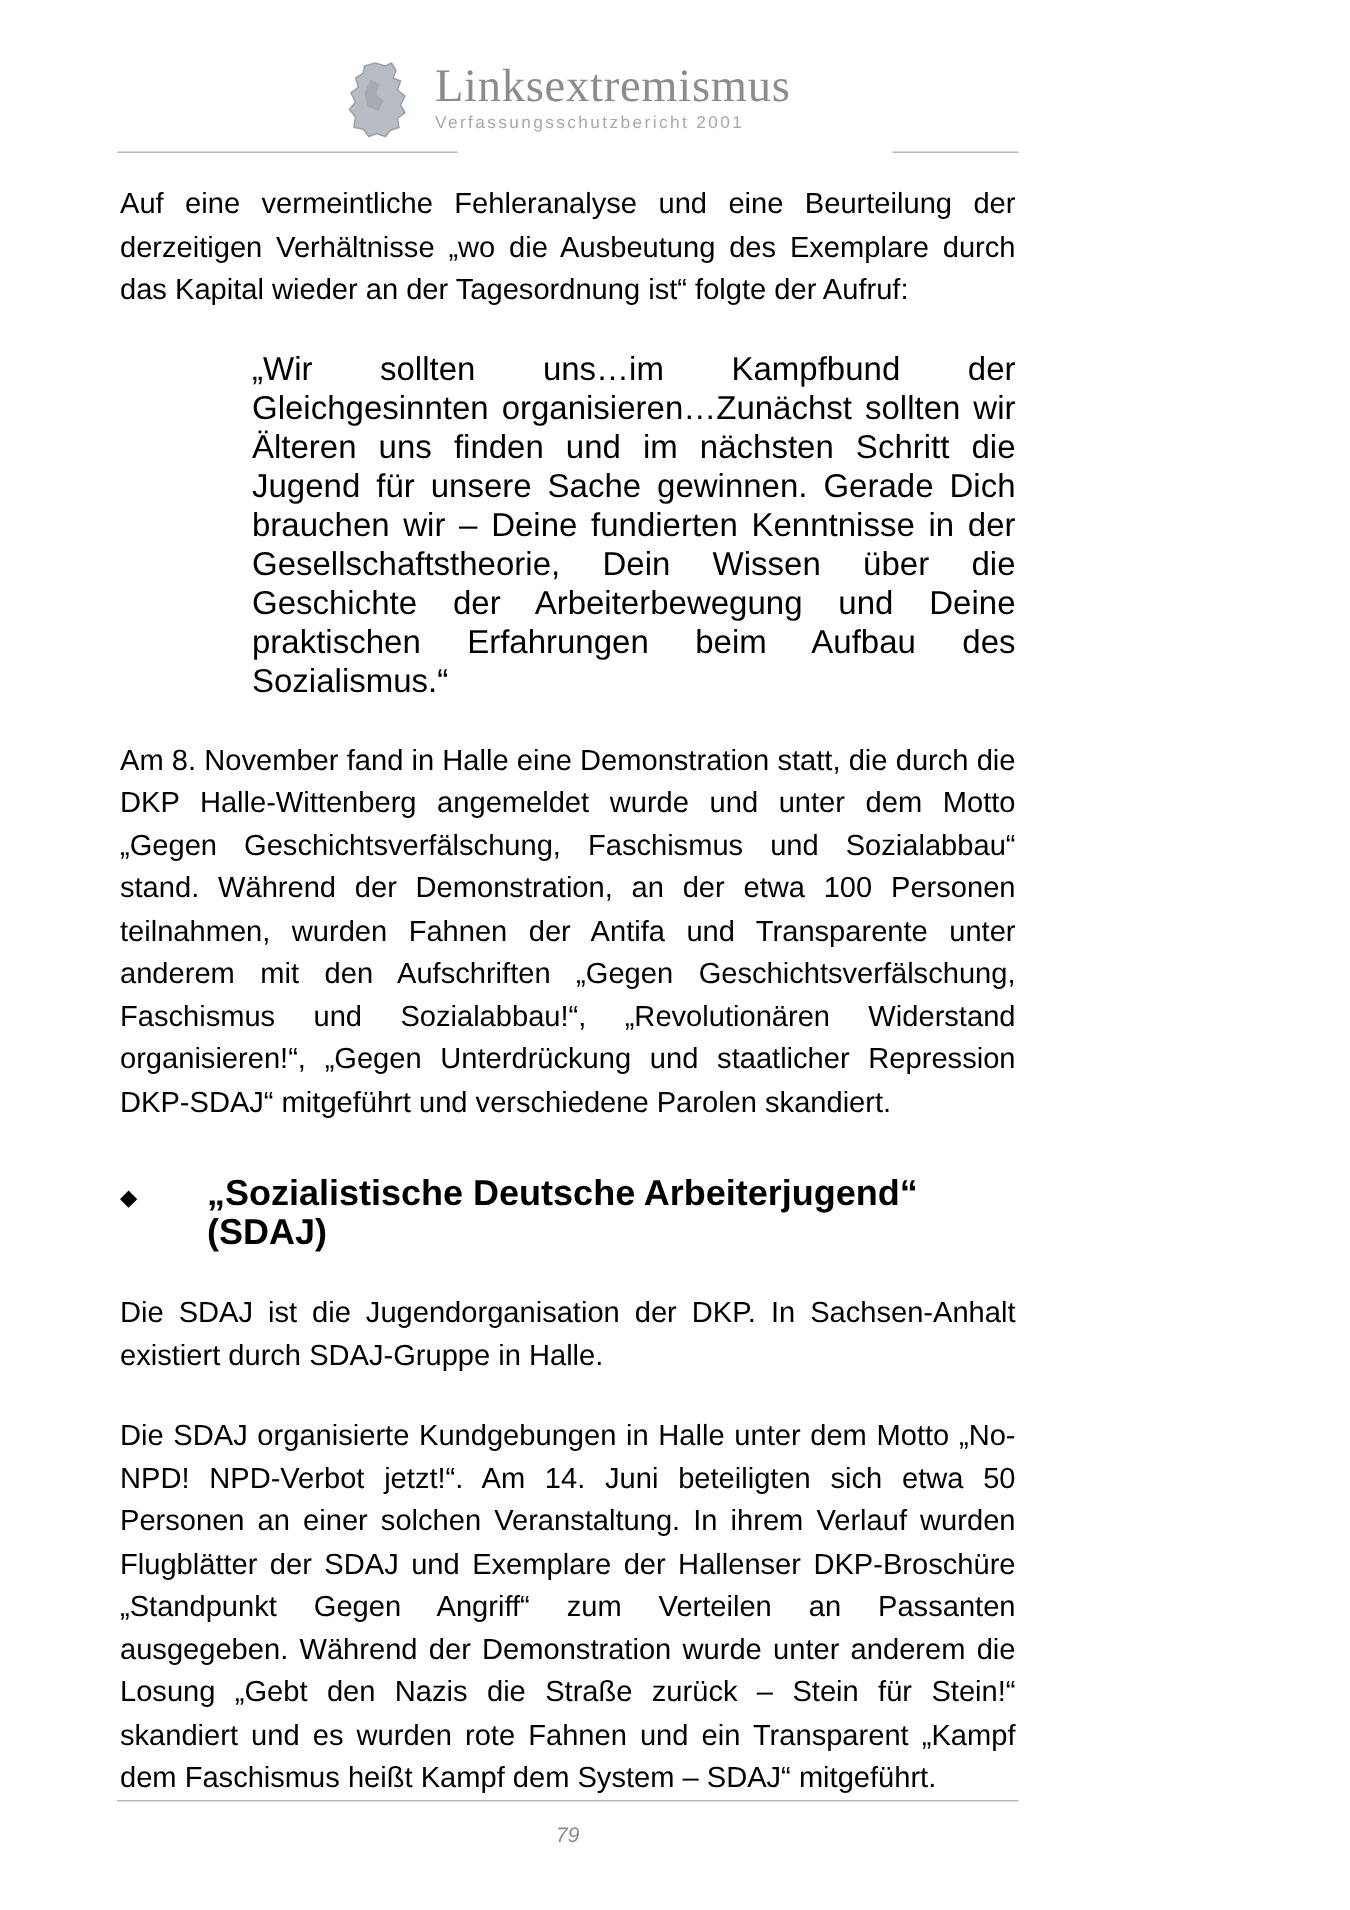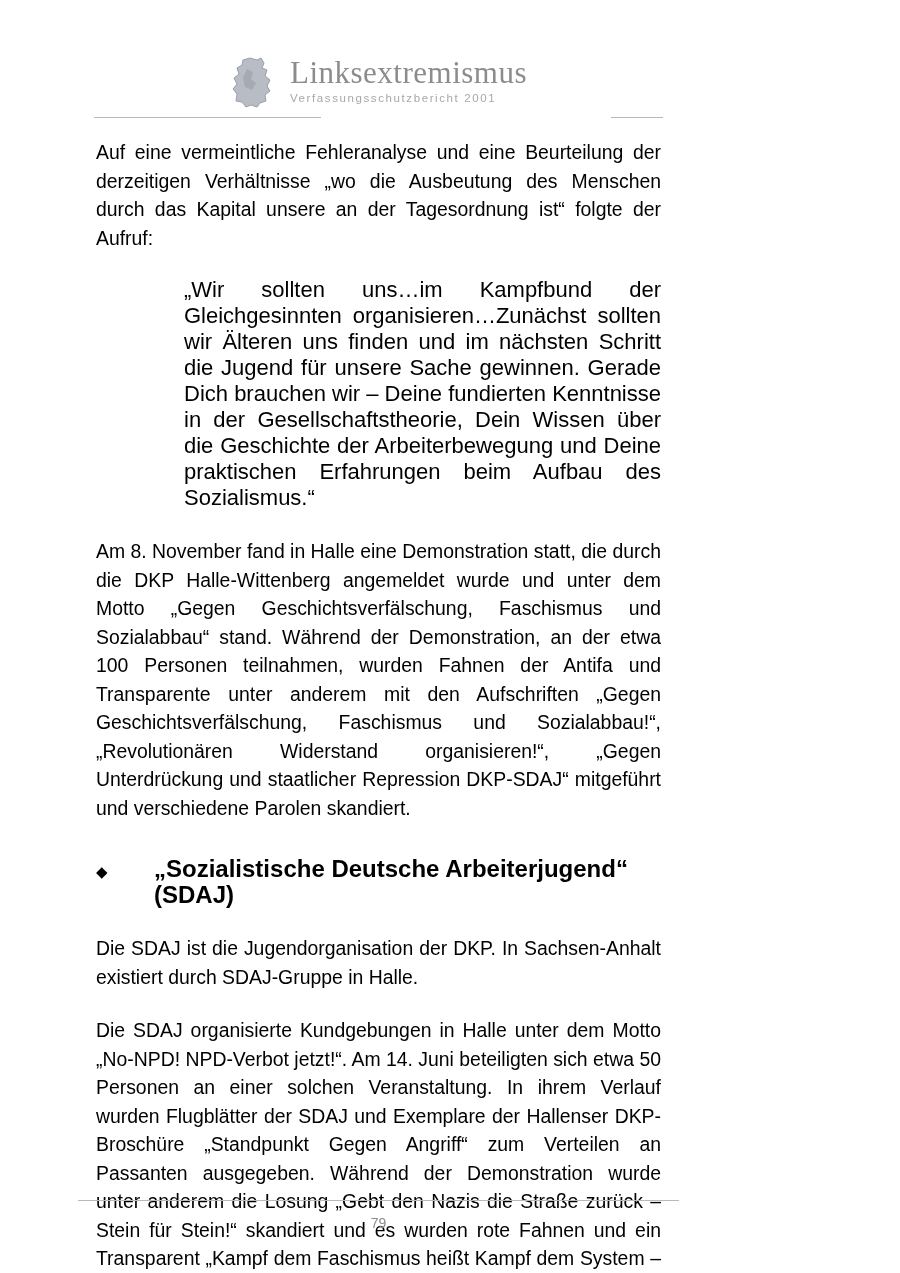--- a/index.html
+++ b/index.html
@@ -12,21 +12,21 @@
     width: 900px;
     height: 1273px;
     font-family: "Liberation Sans", sans-serif;
     color: #000000;
     position: relative;
   }
   .page {
     width: 757px;
     height: 1273px;
     position: relative;
-    padding: 16px;
+    padding: 0;
   }
 
   
   .header {
     position: relative;
     height: 112px;
   }
   .header-inner {
     display: flex;
     align-items: flex-end;
@@ -127,20 +127,21 @@
   }
   .footer-rule {
     margin: 0 78px 14px 78px;
     height: 1px;
     background: #b9b9b9;
   }
   .page-number {
     text-align: center;
     font-size: 14px;
     color: #8a8a8a;
+    font-style: italic;
   }
 </style>
 </head>
 <body>
 
 <div class="page">
 
   <div class="header">
     <div class="header-inner">
       <div class="header-logo">
@@ -153,21 +154,21 @@
         <div class="header-title">Linksextremismus</div>
         <div class="header-subtitle">Verfassungsschutzbericht 2001</div>
       </div>
     </div>
     <div class="header-rule"></div>
     <div class="header-rule-gap"></div>
   </div>
 
   <div class="content">
 
-    <p class="para first">Auf eine vermeintliche Fehleranalyse und eine Beurteilung der derzeitigen Verhältnisse „wo die Ausbeutung des Menschen durch das Kapital unsere an der Tagesordnung ist“ folgte der Aufruf:</p>
+    <p class="para first">Auf eine vermeintliche Fehleranalyse und eine Beurteilung der derzeitigen Verhältnisse „wo die Ausbeutung des Exemplare durch das Kapital wieder an der Tagesordnung ist“ folgte der Aufruf:</p>
 
     <div class="quote">„Wir sollten uns…im Kampfbund der Gleichgesinnten organisieren…Zunächst sollten wir Älteren uns finden und im nächsten Schritt die Jugend für unsere Sache gewinnen. Gerade Dich brauchen wir – Deine fundierten Kenntnisse in der Gesellschaftstheorie, Dein Wissen über die Geschichte der Arbeiterbewegung und Deine praktischen Erfahrungen beim Aufbau des Sozialismus.“</div>
 
     <p class="para">Am 8. November fand in Halle eine Demonstration statt, die durch die DKP Halle-Wittenberg angemeldet wurde und unter dem Motto „Gegen Geschichtsverfälschung, Faschismus und Sozialabbau“ stand. Während der Demonstration, an der etwa 100 Personen teilnahmen, wurden Fahnen der Antifa und Transparente unter anderem mit den Aufschriften „Gegen Geschichtsverfälschung, Faschismus und Sozialabbau!“, „Revolutionären Widerstand organisieren!“, „Gegen Unterdrückung und staatlicher Repression DKP-SDAJ“ mitgeführt und verschiedene Parolen skandiert.</p>
 
     <div class="bullet-head">
       <span class="bullet-diamond">◆</span>
       <span class="bullet-text">„Sozialistische Deutsche Arbeiterjugend“ (SDAJ)</span>
     </div>
 

